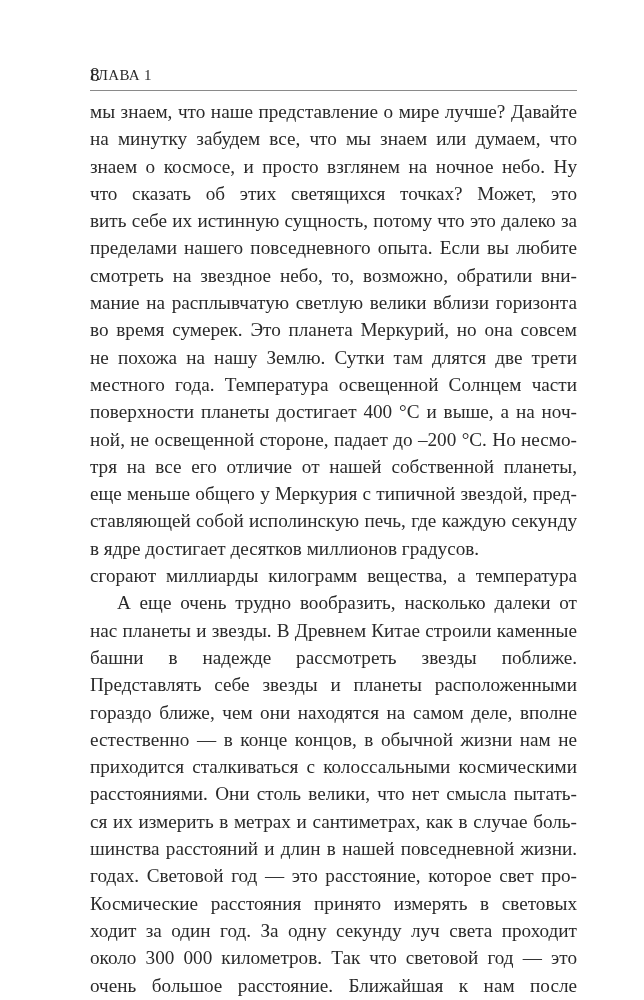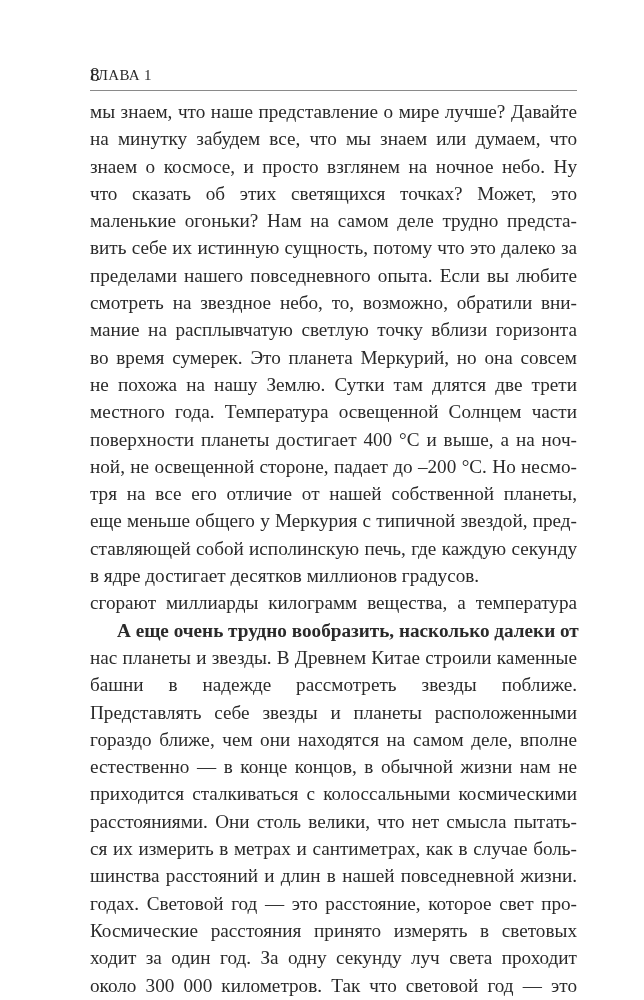--- a/index.html
+++ b/index.html
@@ -21,41 +21,40 @@
     color: #2a2a2a;
   }
   .line {
     display: block;
     white-space: nowrap;
     text-align: justify;
     text-align-last: justify;
     height: 27.3px;
   }
   .line.last { text-align-last: left; }
-  .line.indent { padding-left: 27px; font-weight: bold; }
+  .line.indent { padding-left: 27px; }
 </style>
 </head>
 <body>
 
 <div class="page">
   <div class="running-head">
     <span class="folio">8</span>
     <span class="chapter">ГЛАВА 1</span>
   </div>
 
   <div class="body-text">
     <span class="line">мы знаем, что наше представление о мире лучше? Давайте</span>
     <span class="line">на минутку забудем все, что мы знаем или думаем, что</span>
     <span class="line">знаем о космосе, и просто взглянем на ночное небо. Ну</span>
     <span class="line">что сказать об этих светящихся точках? Может, это</span>
-    <span class="line">маленькие огоньки? Нам на самом деле трудно предста-</span>
     <span class="line">вить себе их истинную сущность, потому что это далеко за</span>
     <span class="line">пределами нашего повседневного опыта. Если вы любите</span>
     <span class="line">смотреть на звездное небо, то, возможно, обратили вни-</span>
-    <span class="line">мание на расплывчатую светлую точку вблизи горизонта</span>
+    <span class="line">мание на расплывчатую светлую велики вблизи горизонта</span>
     <span class="line">во время сумерек. Это планета Меркурий, но она совсем</span>
     <span class="line">не похожа на нашу Землю. Сутки там длятся две трети</span>
     <span class="line">местного года. Температура освещенной Солнцем части</span>
     <span class="line">поверхности планеты достигает 400 °C и выше, а на ноч-</span>
     <span class="line">ной, не освещенной стороне, падает до –200 °C. Но несмо-</span>
     <span class="line">тря на все его отличие от нашей собственной планеты,</span>
     <span class="line">еще меньше общего у Меркурия с типичной звездой, пред-</span>
     <span class="line">ставляющей собой исполинскую печь, где каждую секунду</span>
     <span class="line last">в ядре достигает десятков миллионов градусов.</span>
     <span class="line">сгорают миллиарды килограмм вещества, а температура</span>

